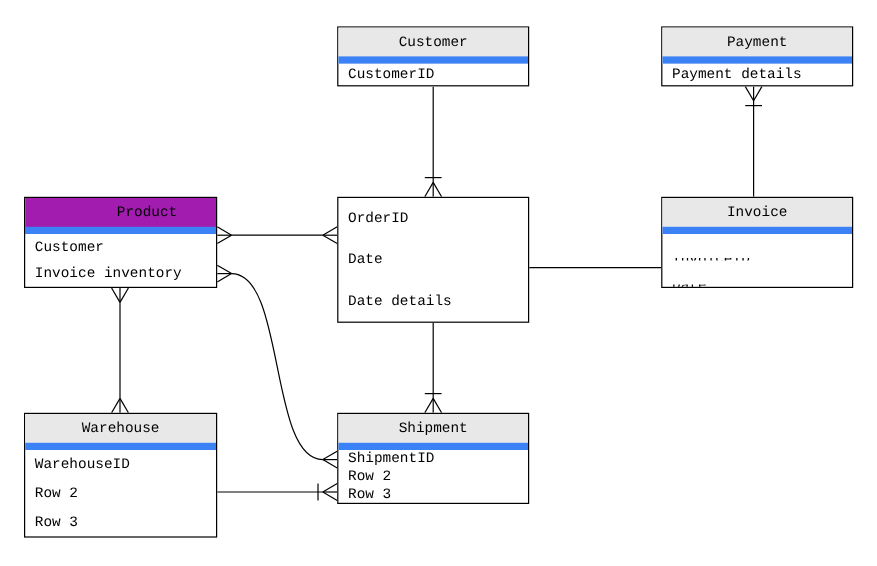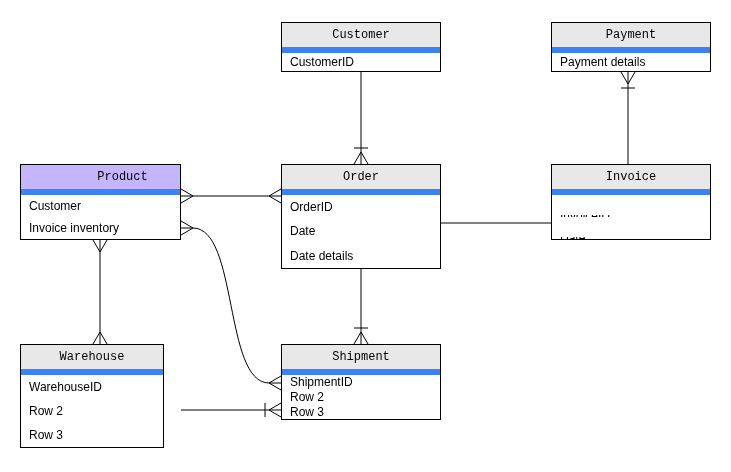--- a/index.html
+++ b/index.html
@@ -15,21 +15,21 @@
     position:absolute;display:flex;flex-direction:column;
     background:#fff;border:1px solid #000;box-sizing:border-box;
   }
   .entity-header{
     flex:0 0 24px;background:#e8e8e8;border-bottom:6px solid #3b82f6;
     display:flex;align-items:center;justify-content:center;
     white-space:nowrap;overflow:hidden;font-family:Liberation Mono, monospace;
   }
   .entity-row{
     flex:1 1 auto;display:flex;align-items:center;
-    padding-left:8px;white-space:nowrap;overflow:hidden;
+    padding-left:8px;white-space:nowrap;overflow:hidden;font-family:Liberation Mono, monospace;
   }
 </style>
 </head>
 <body>
 
 <div class="canvas">
   <svg class="edges" xmlns="http://www.w3.org/2000/svg" viewBox="0 0 731 472">
       <g>
         <path d="M361,72 L361,152"></path>
         <line x1="361" y1="152" x2="368" y2="164"></line>
@@ -91,36 +91,35 @@
     </svg>
 <div class="entity" style="left: 281px; top: 22px; width: 160px; height: 50px;">
       <div class="entity-header" style="background: rgb(232, 232, 232);">Customer</div>
       <div class="entity-row">CustomerID</div>
     </div>
     <div class="entity" style="left: 551px; top: 22px; width: 160px; height: 50px;">
       <div class="entity-header" style="background: rgb(232, 232, 232);">Payment</div>
       <div class="entity-row">Payment details</div>
     </div>
     <div class="entity" style="left: 20px; top: 164px; width: 161px; height: 76px;">
-      <div class="entity-header" style="background: #c4b5fd; padding-left: 44px;">Product</div>
+      <div class="entity-header" style="background: #a21caf; padding-left: 44px;">Product</div>
       <div class="entity-row">Customer</div>
       <div class="entity-row">Invoice inventory</div>
     </div>
     <div class="entity" style="left: 281px; top: 164px; width: 160px; height: 105px;">
-      <div class="entity-header" style="background: rgb(232, 232, 232);">Order</div>
       <div class="entity-row">OrderID</div>
       <div class="entity-row">Date</div>
       <div class="entity-row">Date details</div>
     </div>
     <div class="entity" style="left: 551px; top: 164px; width: 160px; height: 76px; gap: 20px;">
       <div class="entity-header" style="background: rgb(232, 232, 232);">Invoice</div>
       <div class="entity-row">InvoiceID</div>
       <div class="entity-row">Date</div>
     </div>
-    <div class="entity" style="left: 20px; top: 344px; width: 144px; height: 104px;">
+    <div class="entity" style="left: 20px; top: 344px; width: 161px; height: 104px;">
       <div class="entity-header" style="background: rgb(232, 232, 232);">Warehouse</div>
       <div class="entity-row">WarehouseID</div>
       <div class="entity-row">Row 2</div>
       <div class="entity-row">Row 3</div>
     </div>
     <div class="entity" style="left: 281px; top: 344px; width: 160px; height: 76px;">
       <div class="entity-header" style="background: rgb(232, 232, 232);">Shipment</div>
       <div class="entity-row">ShipmentID</div>
       <div class="entity-row">Row 2</div>
       <div class="entity-row">Row 3</div>

